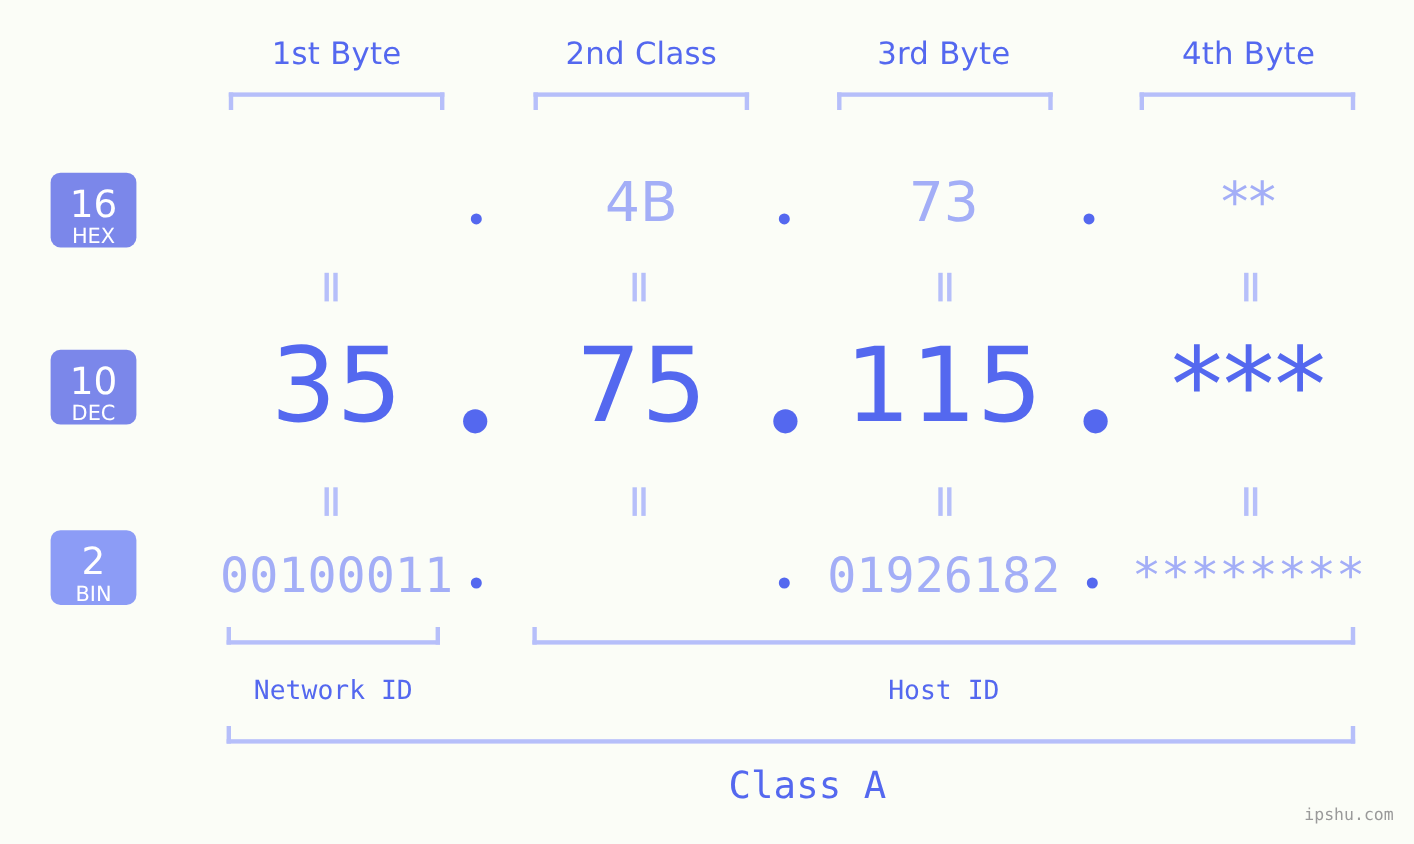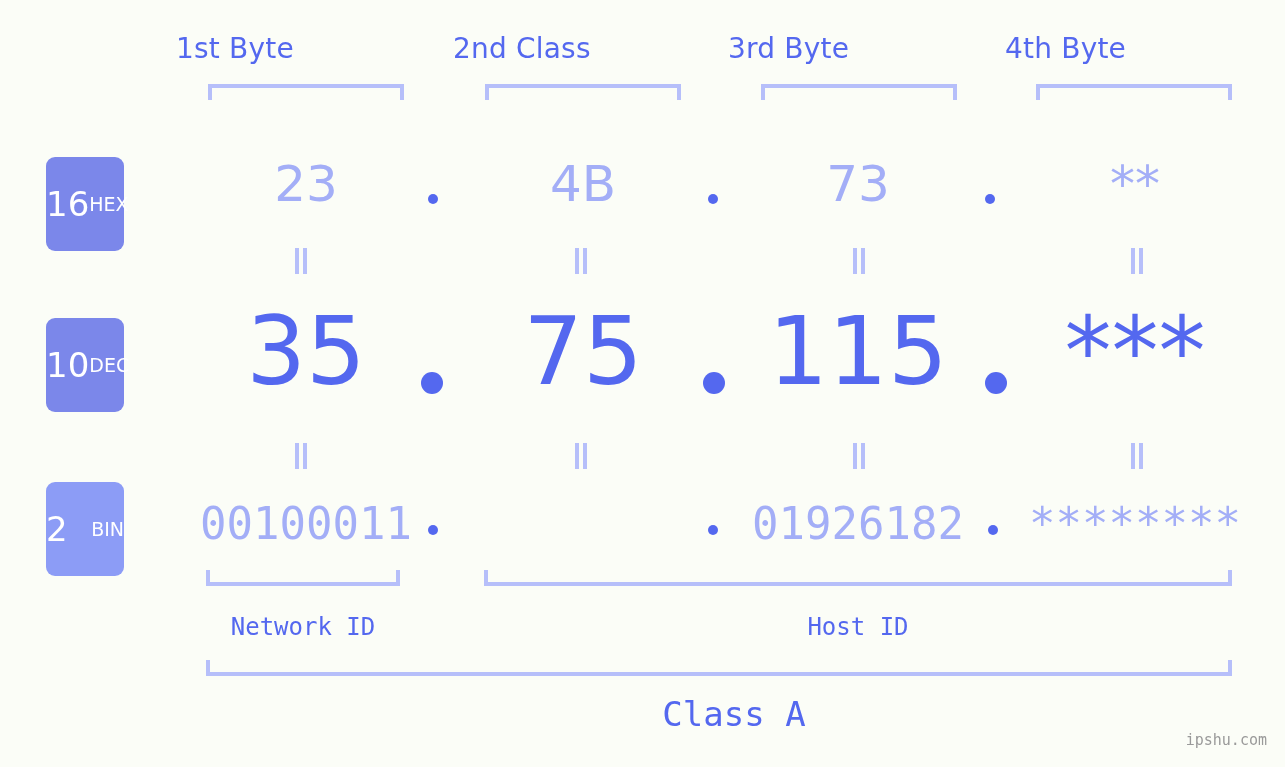--- a/index.html
+++ b/index.html
@@ -21,20 +21,21 @@
     left: 0; top: 0;
     width: 1285px;
     height: 767px;
   }
 
   
   .byte-label {
     position: absolute;
     top: 32px;
     width: 260px;
+    text-align: center;
     font-size: 28px;
     color: #5468ef;
     font-family: "DejaVu Sans", sans-serif;
     letter-spacing: 0.2px;
     white-space: nowrap;
   }
 
   
   .bracket-top {
     position: absolute;
@@ -51,27 +52,27 @@
     border-left: 4px solid #b6bffa;
     border-right: 4px solid #b6bffa;
     box-sizing: border-box;
   }
 
   
   .badge {
     position: absolute;
     left: 46px;
     width: 78px;
-    height: 94px;
+    height: 68px;
     border-radius: 9px;
     color: #ffffff;
     display: flex;
-    flex-direction: row;
+    flex-direction: column;
     align-items: center;
-    justify-content: space-between;
+    justify-content: flex-end;
     font-family: "DejaVu Sans", sans-serif;
     line-height: 1;
     box-sizing: border-box;
   }
   .badge .num {
     font-size: 34px;
     font-weight: 400;
     line-height: 1.02;
   }
   .badge .nm {
@@ -185,21 +186,20 @@
   <div class="badge" style="top:318px; background:#7b87ea;">
     <span class="num">10</span>
     <span class="nm">DEC</span>
   </div>
 
   <div class="badge" style="top:482px; background:#8c9cf6;">
     <span class="num">2</span>
     <span class="nm">BIN</span>
   </div>
 
-  <div class="cell hex-val" style="left:176px; top:155px; width:260px;">23</div>
   <div class="cell hex-val" style="left:453px; top:155px; width:260px;">4B</div>
   <div class="cell hex-val" style="left:728px; top:155px; width:260px;">73</div>
   <div class="cell hex-val" style="left:1005px; top:155px; width:260px;">**</div>
 
   <div class="dot dot-sm" style="left:428px; top:194px;"></div>
   <div class="dot dot-sm" style="left:708px; top:194px;"></div>
   <div class="dot dot-sm" style="left:985px; top:194px;"></div>
 
   <div class="eq" style="left:294px; top:248px;">
       <i></i>

